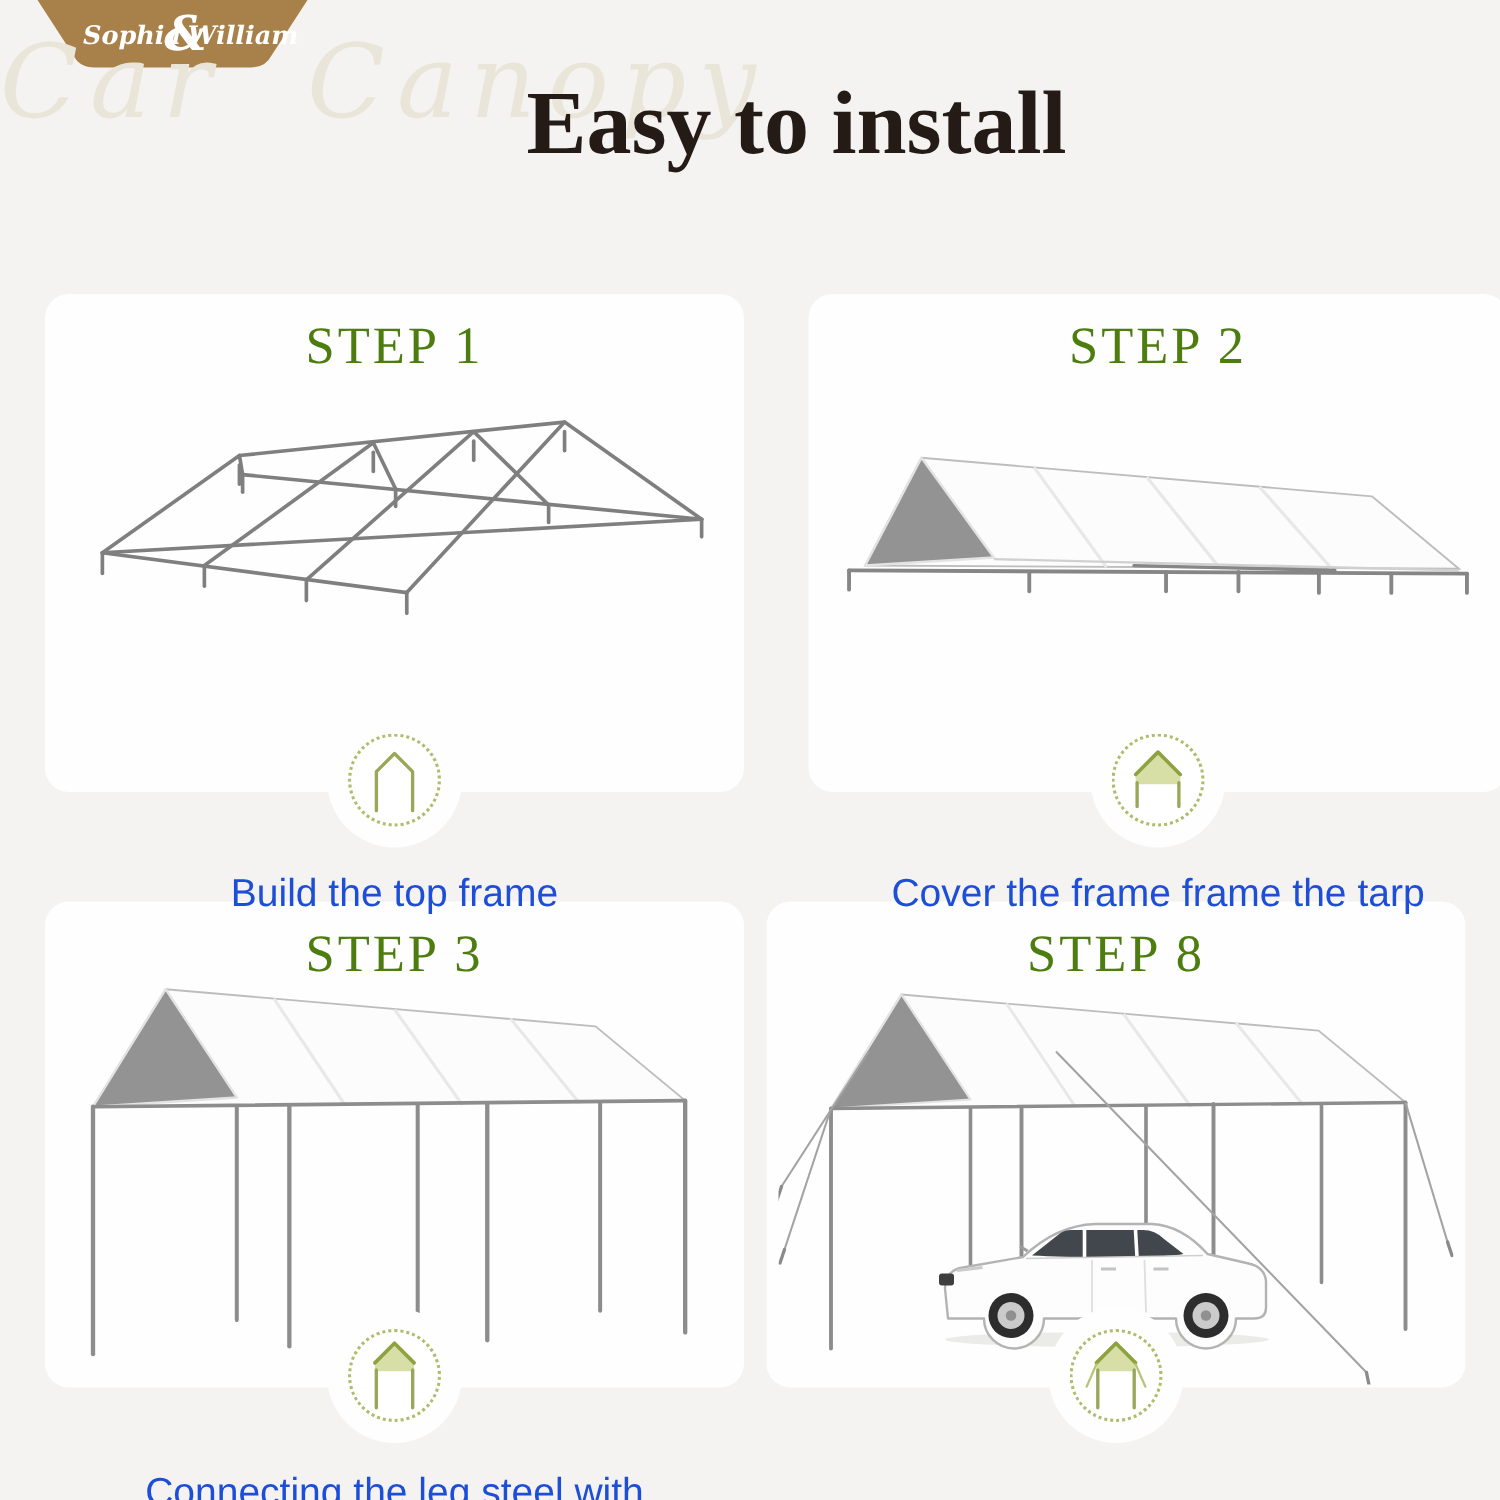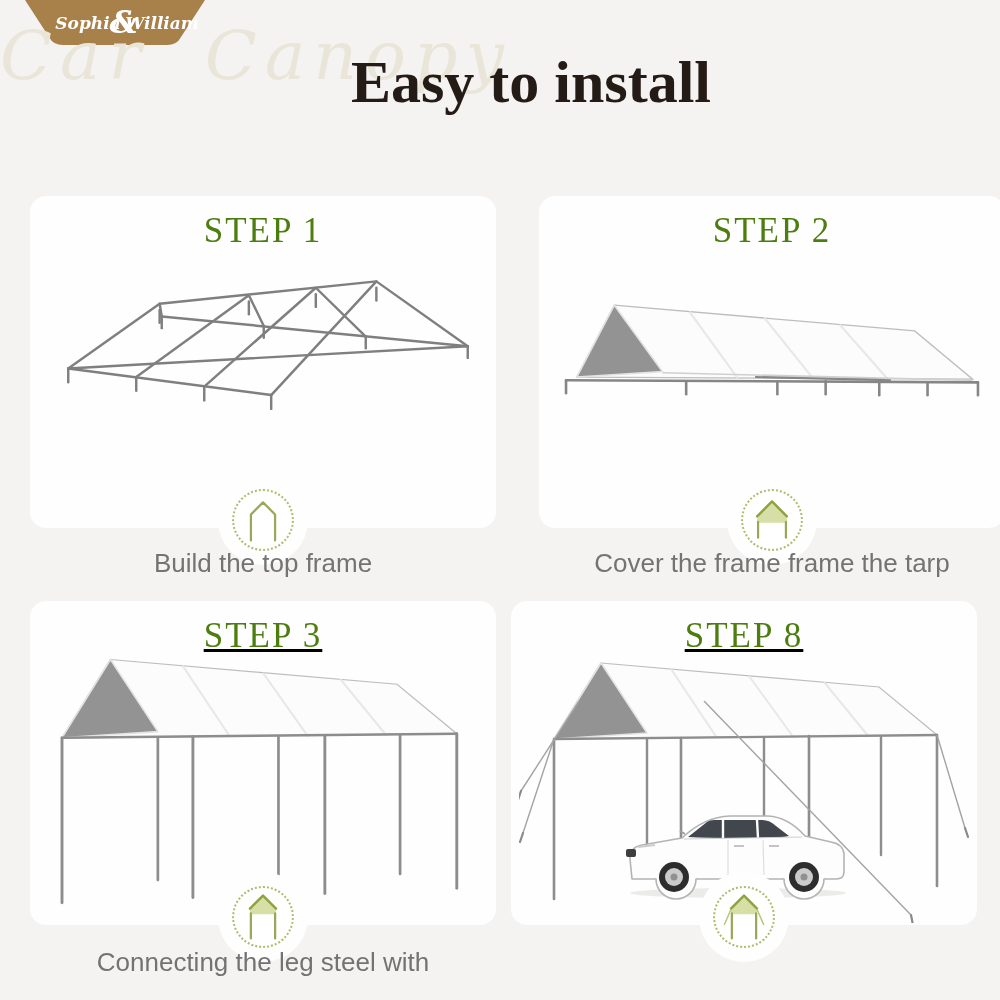--- a/index.html
+++ b/index.html
@@ -18,21 +18,21 @@
     color:#e9e6d9; z-index:0; white-space:nowrap;
   }
   .title{
     position:absolute; top:48px; left:0; width:100%; text-align:center;
     font-family:"Liberation Serif", serif; font-weight:700;
     font-size:60px; color:#241b17; z-index:1;padding-left:31px;
   }
   
   .card{position:absolute; width:466px; background:#fefefe; border-radius:16px;}
   .card.r1{height:332px;}
-  .card.r2{height:324px;text-decoration:underline;}
+  .card.r2{height:324px;}
   #card1{left:30px;  top:196px;}
   #card2{left:539px; top:196px;}
   #card3{left:30px;  top:601px;}
   #card4{left:511px; top:601px;}
   .step-title{
     padding-top:15px; text-align:center;
     font-family:"Liberation Serif", serif;
     font-size:35px; letter-spacing:2px; color:#4d7c0f;
   }
   .illus{position:absolute;}
@@ -45,21 +45,21 @@
   .r2 .icon-bump{top:271px;}
   .icon-circle{
     position:absolute; left:calc(50% - 31px); width:58px; height:58px;
     border-radius:50%; border:2px dotted #b0bc6c; background:#ffffff;
     z-index:2; display:flex; align-items:center; justify-content:center;
   }
   .r1 .icon-circle{top:293px;}
   .r2 .icon-circle{top:285px;}
   .caption{
     position:absolute; left:0; width:100%; text-align:center;
-    font-size:26px; color:#737373; z-index:2; white-space:nowrap;
+    font-size:26px; color:#1d4ed8; z-index:2; white-space:nowrap;margin-top:32px;
   }
   .r1 .caption{top:352px;}
   .r2 .caption{top:346px;}
 </style>
 </head>
 <body>
 
 <div class="page">
 
   <div class="brand-badge">

